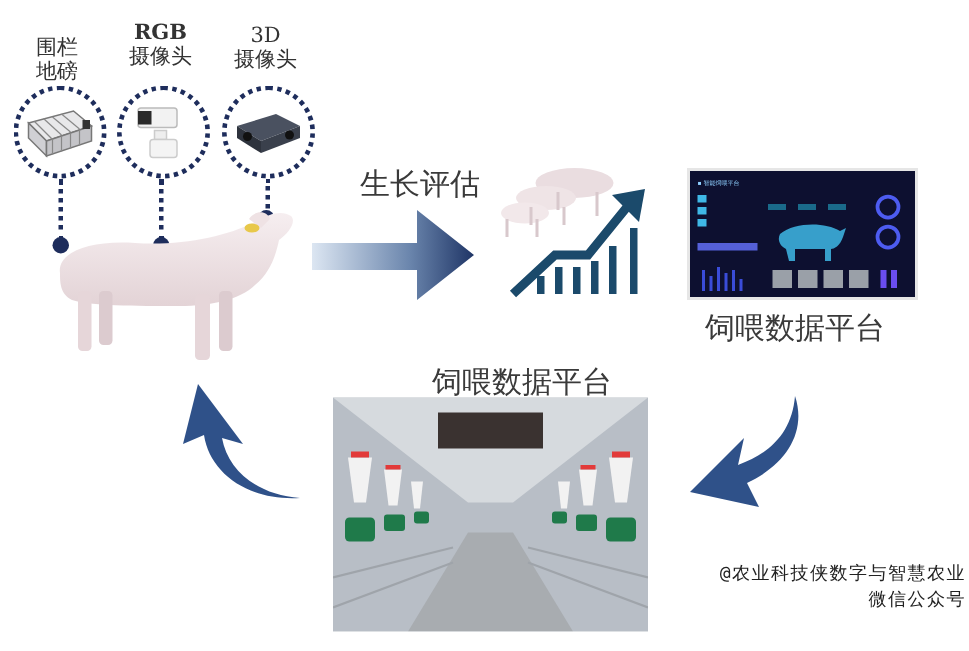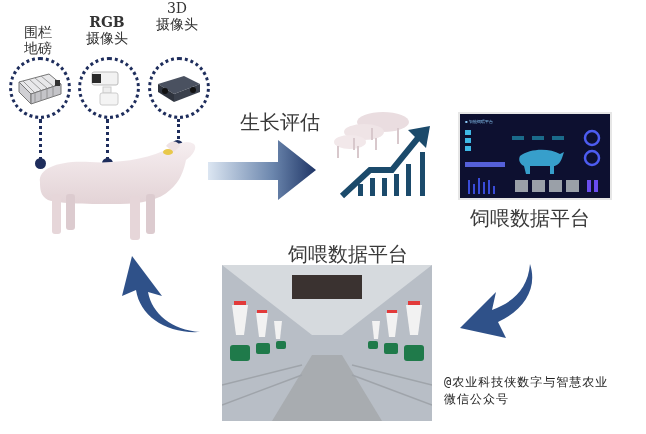--- a/index.html
+++ b/index.html
@@ -4,34 +4,34 @@
 <style>
   * { box-sizing: border-box; margin: 0; padding: 0; }
   html, body { width: 646px; height: 434px; background: #ffffff; overflow: hidden; }
   body { position: relative; font-family: "DejaVu Serif", "Liberation Serif", serif; color: #333; }
   .abs { position: absolute; }
   .label { font-size: 20px; color: #3a3a3a; text-align: center; line-height: 17px; }
   .sensor-label { font-size: 14px; color: #333; text-align: center; line-height: 16px; width: 60px; }
   .circle { width: 62px; height: 62px; border-radius: 50%; border: 3px dotted #1e2d5c; background: #fff; display: flex; align-items: center; justify-content: center; overflow: hidden; }
   .vline { width: 0; border-left: 3px dotted #1e2d5c; }
   .dot { width: 11px; height: 11px; border-radius: 50%; background: #1e2d5c; }
-  .watermark { font-size: 12px; color: #222; text-align: left; line-height: 17px; letter-spacing: 1px; font-family: "DejaVu Sans Mono", "Liberation Mono", monospace; }
+  .watermark { font-size: 12px; color: #222; text-align: right; line-height: 17px; letter-spacing: 1px; font-family: "DejaVu Sans Mono", "Liberation Mono", monospace; }
 </style>
 </head>
 <body>
 
 <div class="abs sensor-label" style="left:8px; top:24px;">
   <div>围栏</div>
   <div>地磅</div>
 </div>
 <div class="abs sensor-label" style="left:77px; top:14px;">
   <div style="font-weight:bold;">RGB</div>
   <div>摄像头</div>
 </div>
-<div class="abs sensor-label" style="left:147px; top:0;">
+<div class="abs sensor-label" style="left:147px; top:16px;">
   <div>3D</div>
   <div>摄像头</div>
 </div>
 
 <div class="abs circle" style="left:9px; top:57px;">
   <svg width="50" height="40" viewBox="0 0 50 40">
     <polygon points="4,14 34,6 46,16 16,26" fill="#e8e8ea" stroke="#777" stroke-width="1"></polygon>
     <polygon points="4,14 16,26 16,36 4,24" fill="#d0d0d4" stroke="#777" stroke-width="1"></polygon>
     <polygon points="16,26 46,16 46,26 16,36" fill="#c4c4c8" stroke="#777" stroke-width="1"></polygon>
     <g stroke="#888" stroke-width="0.8">

